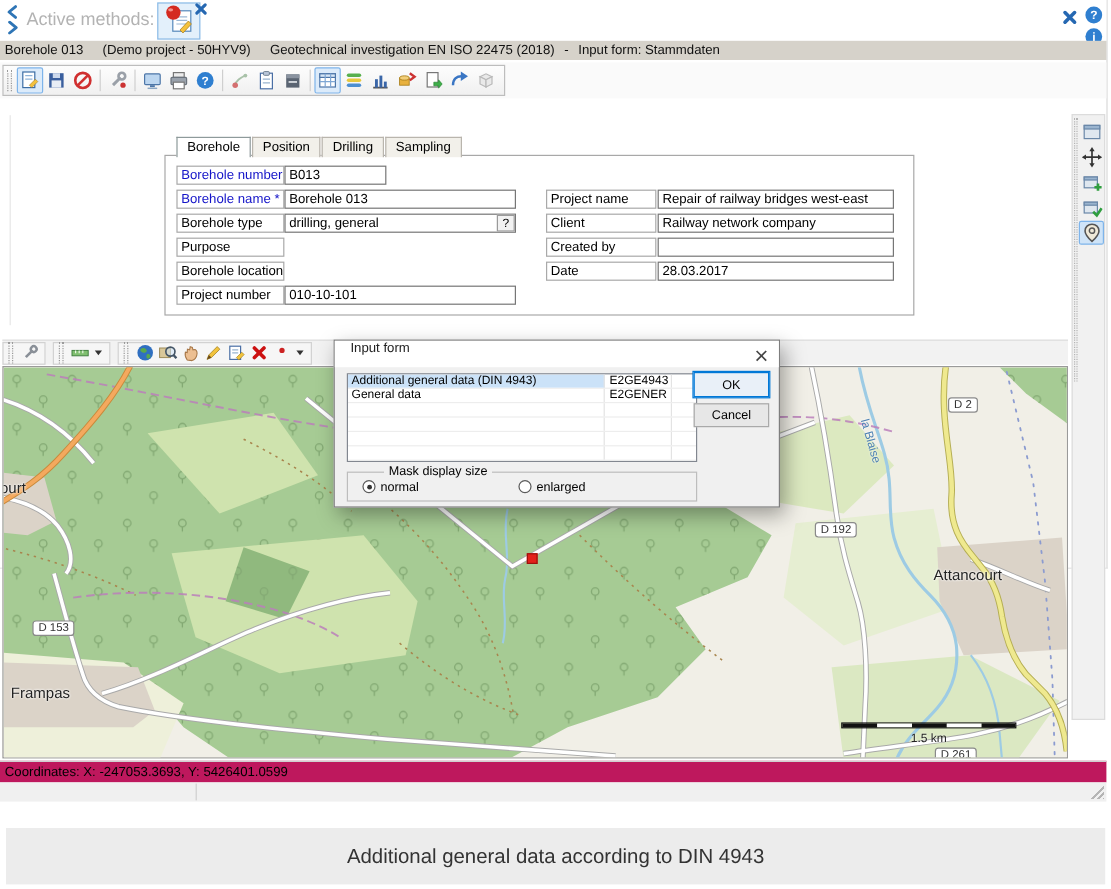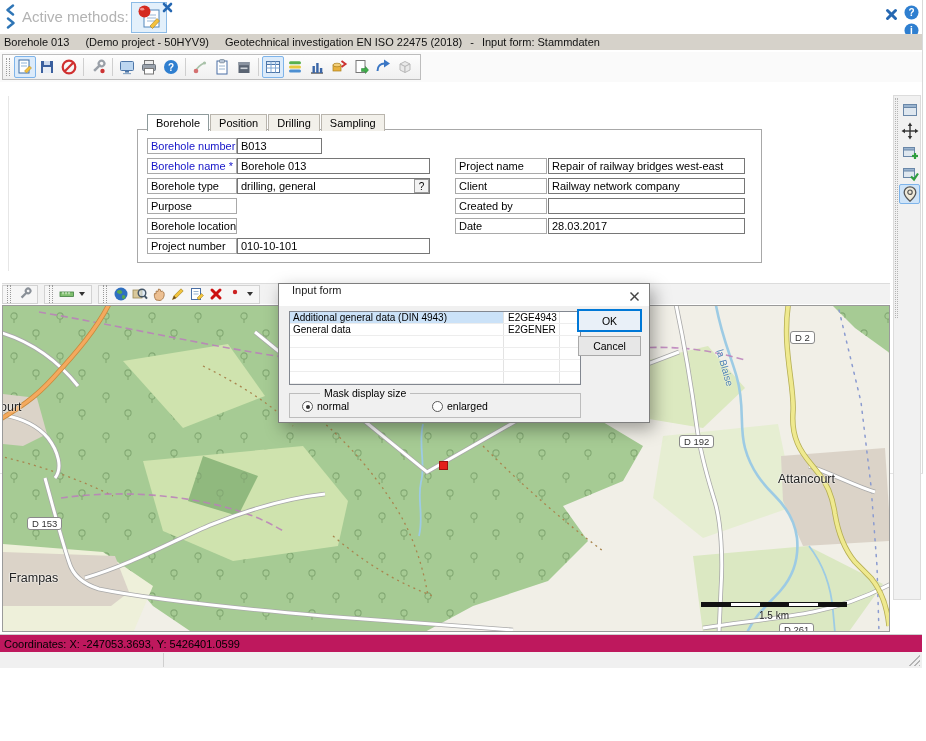--- a/index.html
+++ b/index.html
@@ -647,13 +647,16 @@
   <div class="status1">
     <span>Coordinates: X: -247053.3693, Y: 5426401.0599</span>
   </div>
   <div class="status2">
     <span class="div1"></span>
     <span class="grip"></span>
   </div>
 
 </div>
 
+<div class="caption">
+  <span>Additional general data according to DIN 4943</span>
 </div>
+</div>
 
 </body></html>

